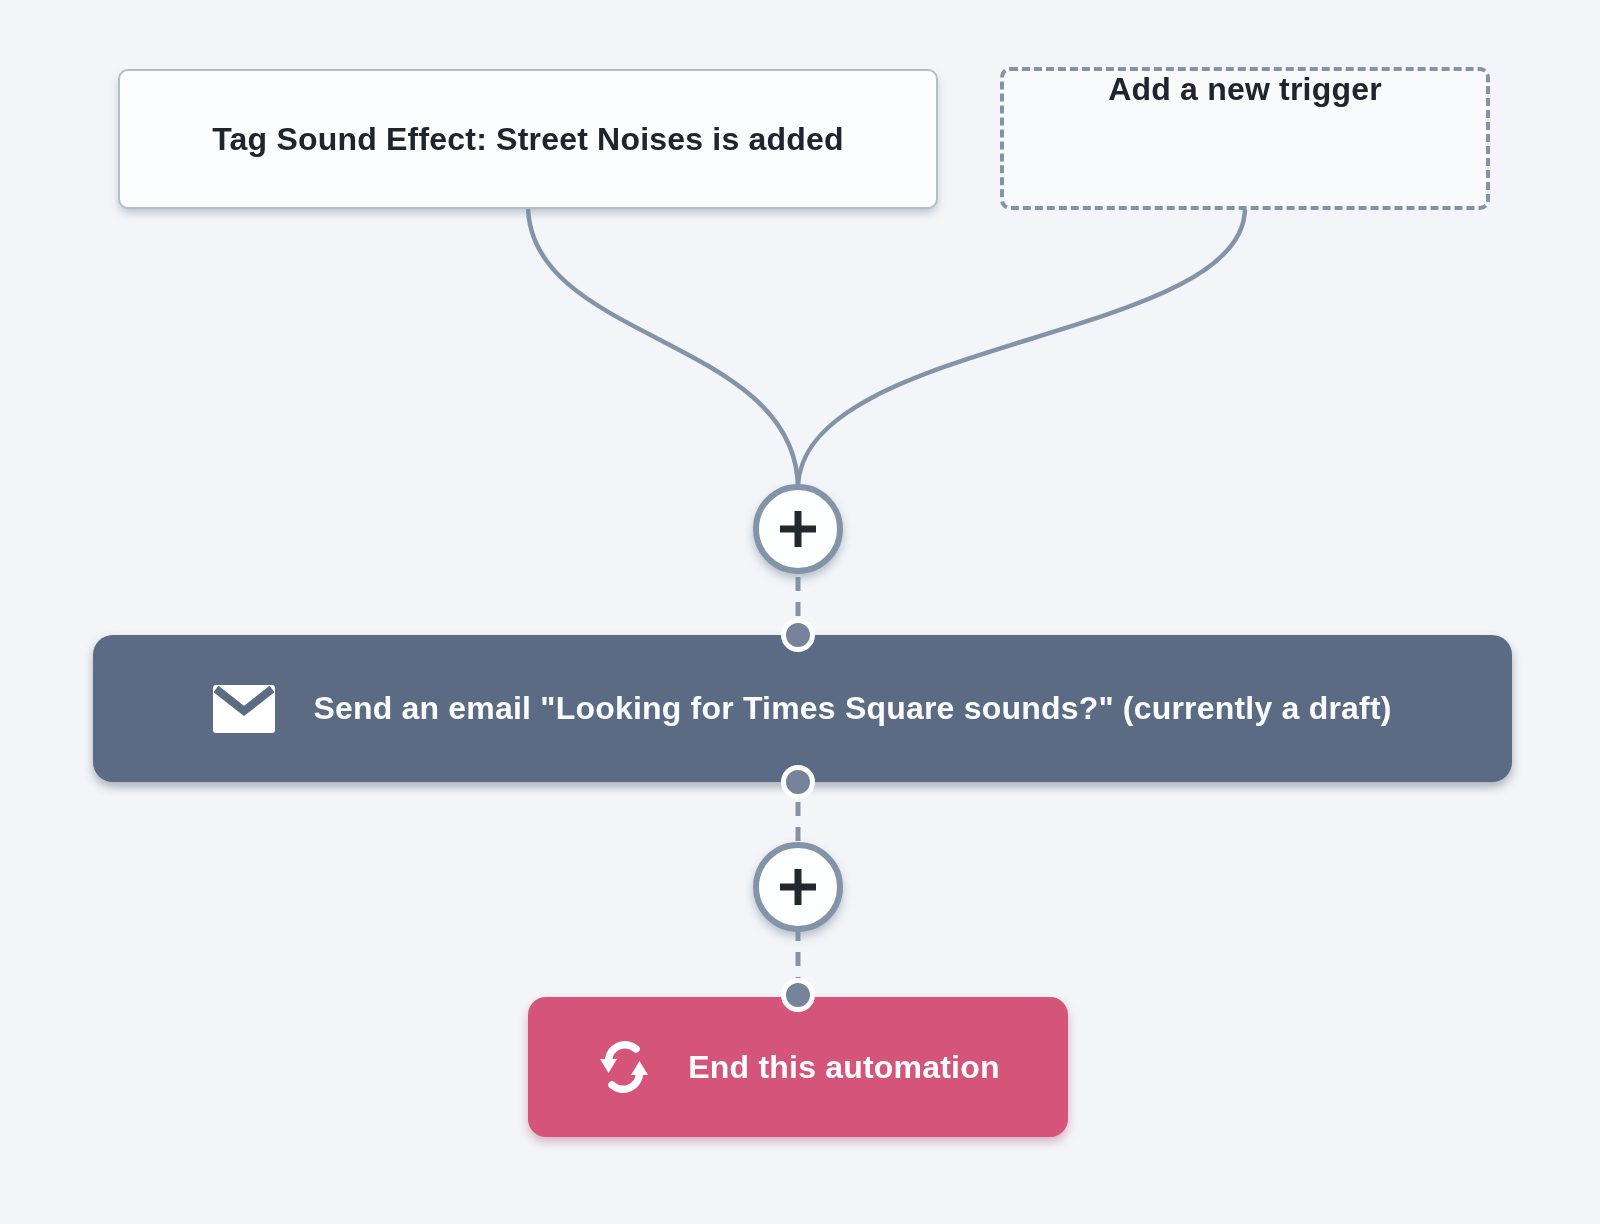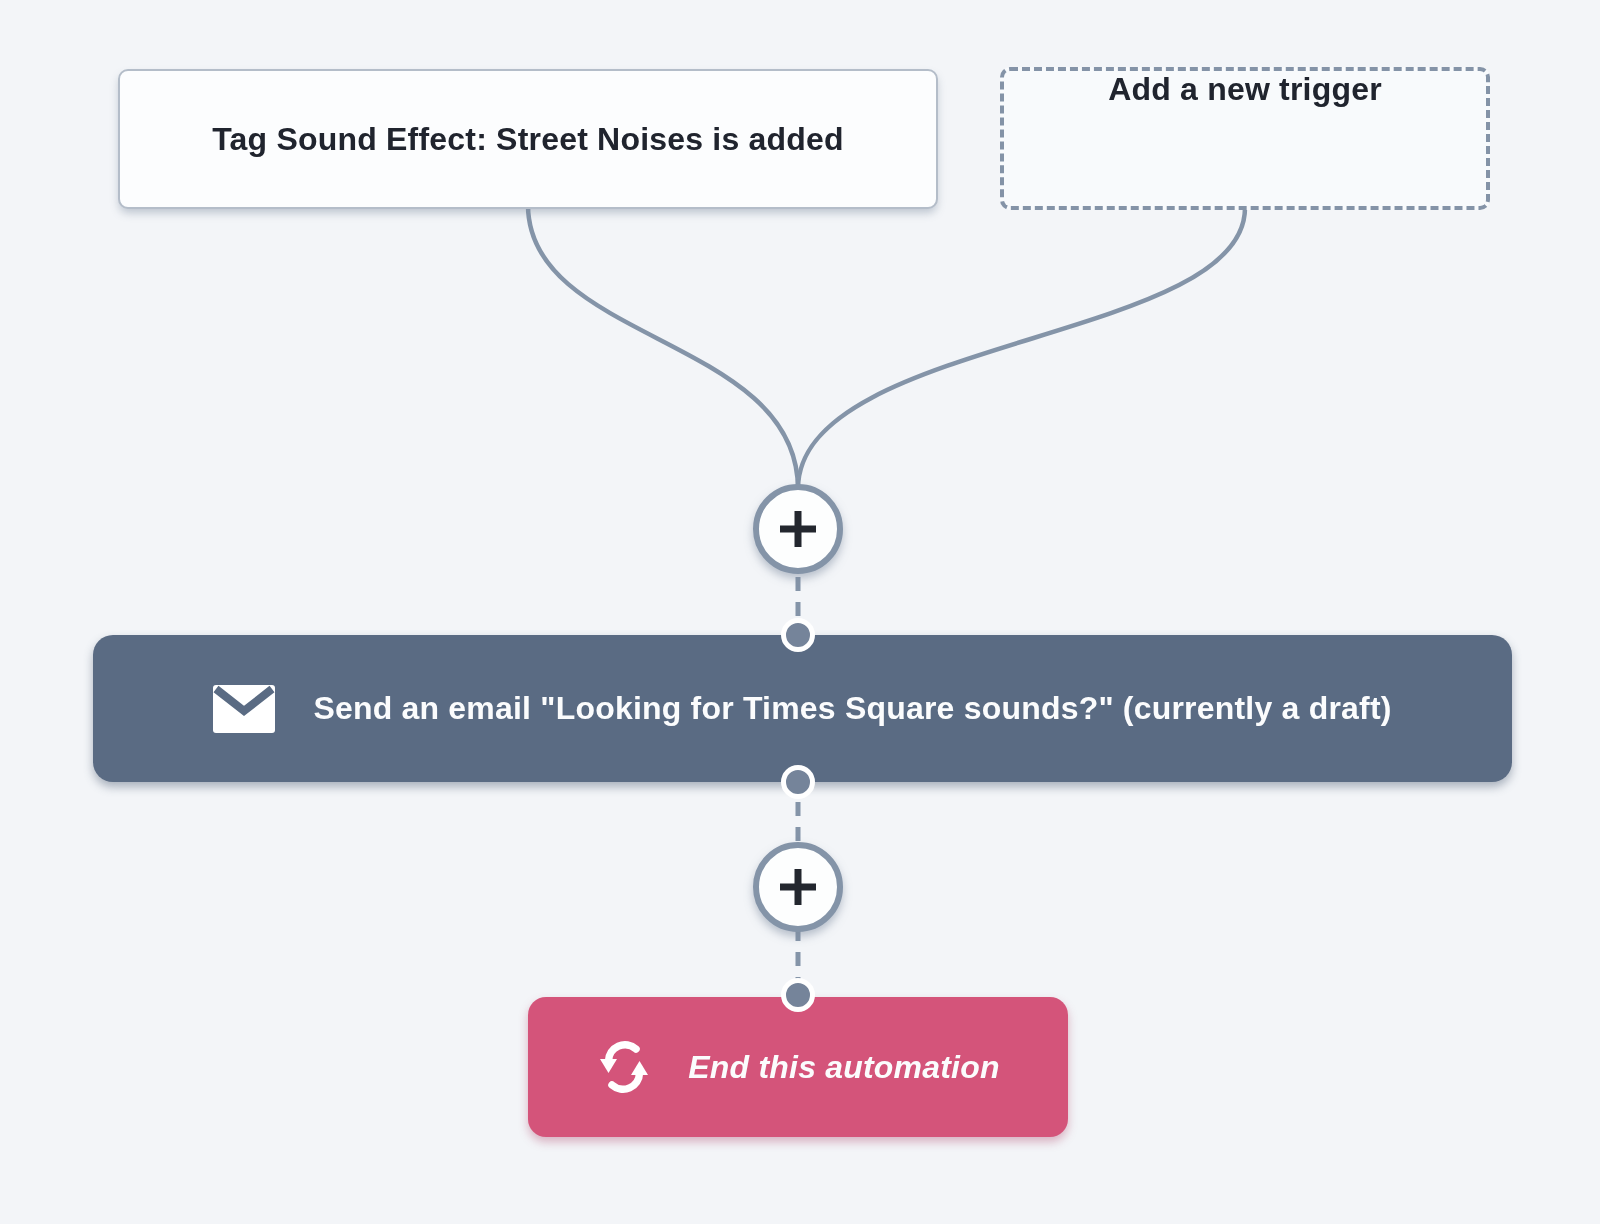--- a/index.html
+++ b/index.html
@@ -128,21 +128,20 @@
     box-sizing: border-box;
     background: #d4547a;
     border-radius: 18px;
     box-shadow: 0 5px 10px rgba(170,55,95,0.35);
     display: flex;
     align-items: center;
     justify-content: center;
     gap: 36px;
     cursor: pointer;
     z-index: 1;
-    font-style: italic;
   }
 </style>
 </head>
 <body>
 
 <div class="canvas">
 
   <svg class="connectors" width="1600" height="1224" viewBox="0 0 1600 1224">
     <path d="M 528 168 C 528 305 798 300 798 452"></path>
     <path d="M 1245 171 C 1245 305 798 300 798 452"></path>

